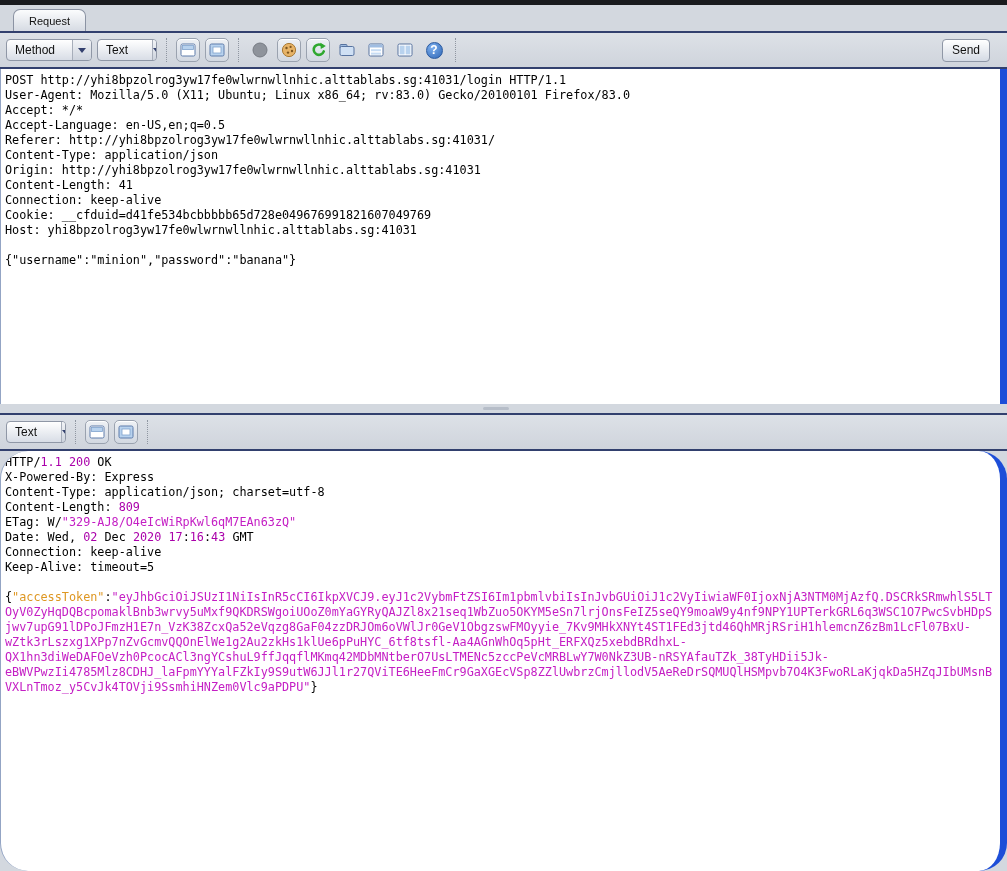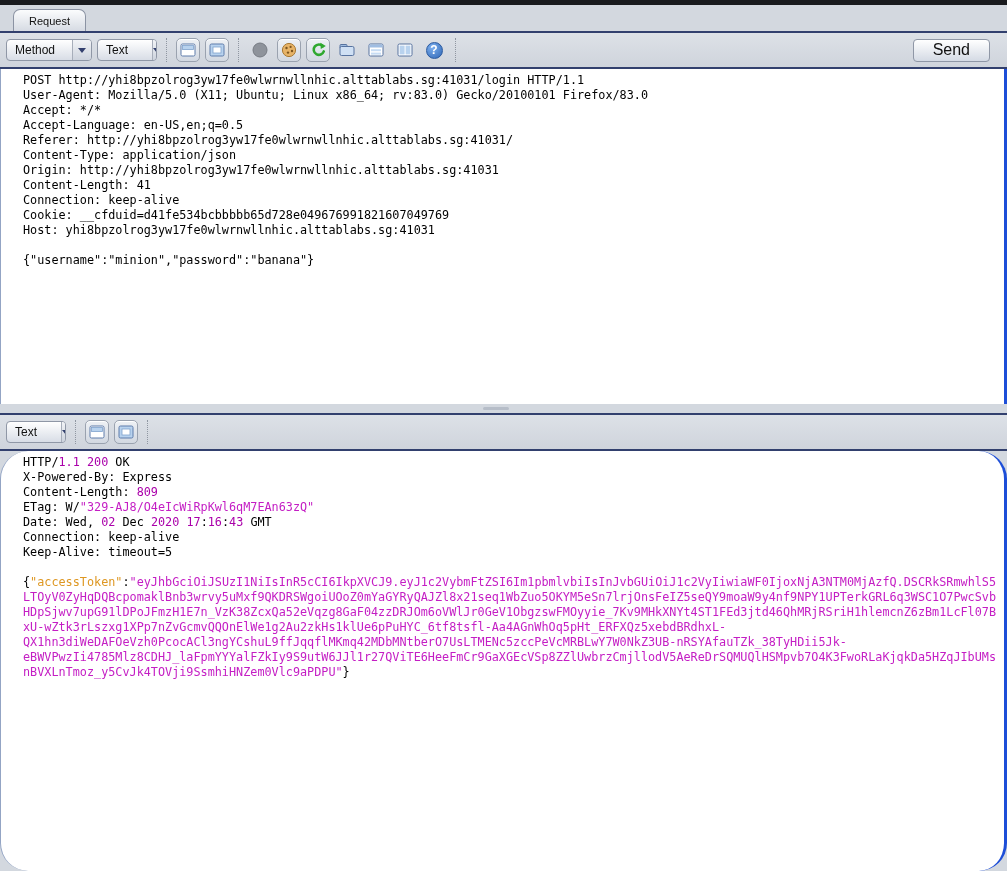--- a/index.html
+++ b/index.html
@@ -21,28 +21,28 @@
                  display:flex; align-items:center; justify-content:center;
                  background:linear-gradient(#f2f4f7,#cdd3dd); }
   .combo-arrow::after { content:""; width:0; height:0; border:4px solid transparent; border-top:5px solid #33406e; margin-top:5px; }
   .combo.method { width:86px; } .combo.fmt { width:60px;gap:14px; }
   .vsep { width:1px; height:24px; border-left:1px dotted #8f96a1; margin:0 4px; }
   .toolbtn { width:24px; height:24px; display:flex; align-items:center; justify-content:center;
              background:transparent; border:none; padding:0; }
   .toolbtn.framed { border:1px solid #9aa2af; border-radius:5px;
                     background:linear-gradient(#eef1f5,#d2d8e1); box-shadow:inset 0 1px 0 #ffffff; }
   .spacer { flex:1; }
-  .send-btn { height:23px; padding:0 19px; margin-right:11px; border:1px solid #8f97a6; border-radius:4px;
+  .send-btn { height:23px; padding:0 9px; margin-right:11px; border:1px solid #8f97a6; border-radius:4px;
               background:linear-gradient(#ffffff,#d4dae4); font-family:"Liberation Sans",sans-serif;
-              font-size:16px; color:#111; }
+              font-size:12px; color:#111; }
   .help { width:17px; height:17px; border-radius:50%;
           background:radial-gradient(circle at 35% 30%, #7db0ef, #2f66b5);
           border:1px solid #2a5aa0; color:#fff; font-weight:bold; font-size:12px;
           display:flex; align-items:center; justify-content:center; }
-  .editor { background:#ffffff; border-left:1px solid #93a4c4; border-right:3px solid #1d4ed8; overflow:hidden;padding-left:18px; }
+  .editor { background:#ffffff; border-left:1px solid #93a4c4; border-right:7px solid #1d4ed8; overflow:hidden; }
   .editor.req { height:335px; }
   .editor.resp { flex:1;border-radius:28px; }
   .editor pre { margin:0; padding:4px 4px; font-family:"DejaVu Sans Mono", monospace;
                 font-size:11.8px; line-height:15px; color:#000;
                 white-space:pre-wrap; overflow-wrap:break-word; }
   .divider { height:9px; background:#d3d8df; position:relative; }
   .divider::after { content:""; position:absolute; left:483px; top:3px; width:26px; height:3px;
                     border-radius:2px; background:#b6bdc8; }
   .seg-d  { color:#000000; }
   .seg-n  { color:#aa00aa; }
@@ -203,20 +203,21 @@
       </span>
     </button>
 
     <div class="vsep"></div>
   </div>
   <div class="navy"></div>
 
   <div class="editor resp">
     <pre><span class="seg-d">HTTP/</span><span class="seg-n">1.1</span><span class="seg-d"> </span><span class="seg-n">200</span><span class="seg-d"> OK
 </span><span class="seg-d">X-Powered-By: Express
+</span><span class="seg-d">Content-Type: application/json; charset=utf-8
 </span><span class="seg-d">Content-Length: </span><span class="seg-n">809</span><span class="seg-d">
 </span><span class="seg-d">ETag: W/</span><span class="seg-s">"329-AJ8/O4eIcWiRpKwl6qM7EAn63zQ"</span><span class="seg-d">
 </span><span class="seg-d">Date: Wed, </span><span class="seg-n">02</span><span class="seg-d"> Dec </span><span class="seg-n">2020</span><span class="seg-d"> </span><span class="seg-n">17</span><span class="seg-d">:</span><span class="seg-n">16</span><span class="seg-d">:</span><span class="seg-n">43</span><span class="seg-d"> GMT
 </span><span class="seg-d">Connection: keep-alive
 </span><span class="seg-d">Keep-Alive: timeout=5
 </span><span class="seg-d">
 </span><span class="seg-d">{</span><span class="seg-key">"accessToken"</span><span class="seg-d">:</span><span class="seg-s">"eyJhbGciOiJSUzI1NiIsInR5cCI6IkpXVCJ9.eyJ1c2VybmFtZSI6Im1pbmlvbiIsInJvbGUiOiJ1c2VyIiwiaWF0IjoxNjA3NTM0MjAzfQ.DSCRkSRmwhlS5LTOyV0ZyHqDQBcpomaklBnb3wrvy5uMxf9QKDRSWgoiUOoZ0mYaGYRyQAJZl8x21seq1WbZuo5OKYM5eSn7lrjOnsFeIZ5seQY9moaW9y4nf9NPY1UPTerkGRL6q3WSC1O7PwcSvbHDpSjwv7upG91lDPoJFmzH1E7n_VzK38ZcxQa52eVqzg8GaF04zzDRJOm6oVWlJr0GeV1ObgzswFMOyyie_7Kv9MHkXNYt4ST1FEd3jtd46QhMRjRSriH1hlemcnZ6zBm1LcFl07BxU-wZtk3rLszxg1XPp7nZvGcmvQQOnElWe1g2Au2zkHs1klUe6pPuHYC_6tf8tsfl-Aa4AGnWhOq5pHt_ERFXQz5xebdBRdhxL-QX1hn3diWeDAFOeVzh0PcocACl3ngYCshuL9ffJqqflMKmq42MDbMNtberO7UsLTMENc5zccPeVcMRBLwY7W0NkZ3UB-nRSYAfauTZk_38TyHDii5Jk-eBWVPwzIi4785Mlz8CDHJ_laFpmYYYalFZkIy9S9utW6JJl1r27QViTE6HeeFmCr9GaXGEcVSp8ZZlUwbrzCmjllodV5AeReDrSQMUQlHSMpvb7O4K3FwoRLaKjqkDa5HZqJIbUMsnBVXLnTmoz_y5CvJk4TOVji9SsmhiHNZem0Vlc9aPDPU"</span><span class="seg-d">}</span></pre>
   </div>
 </div>
 

